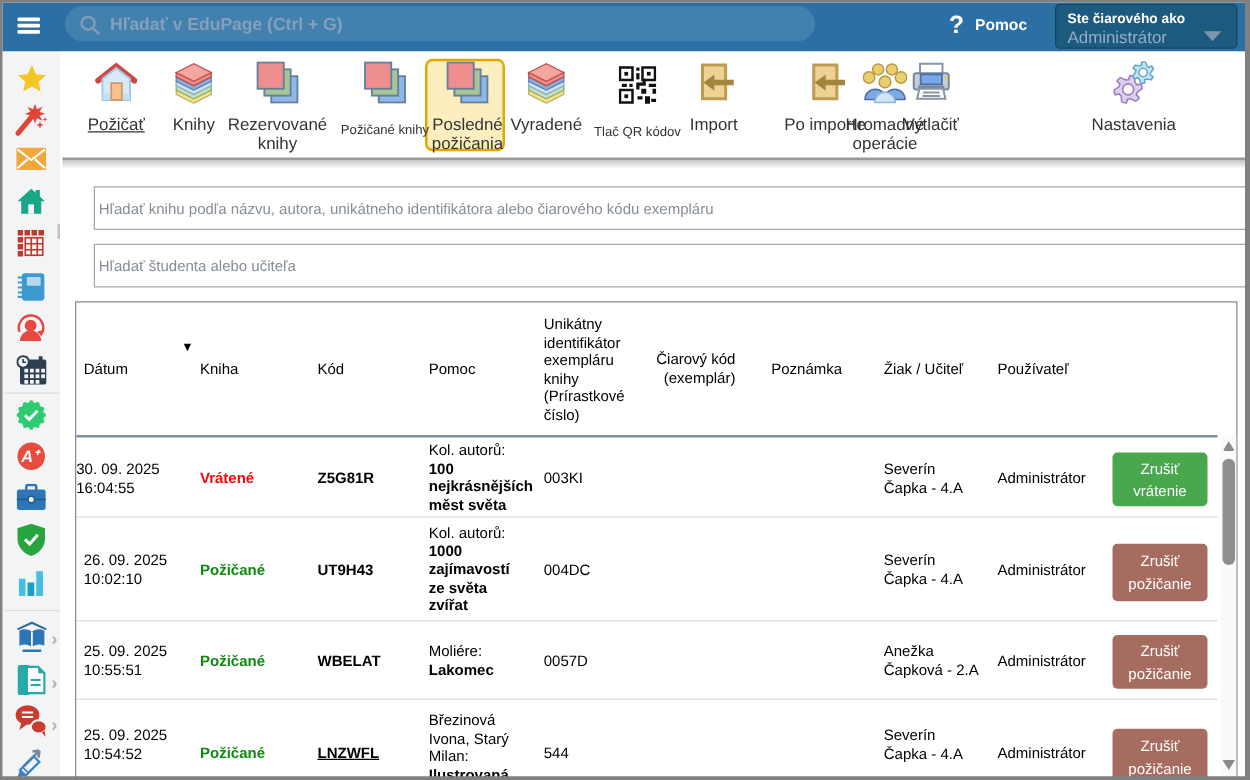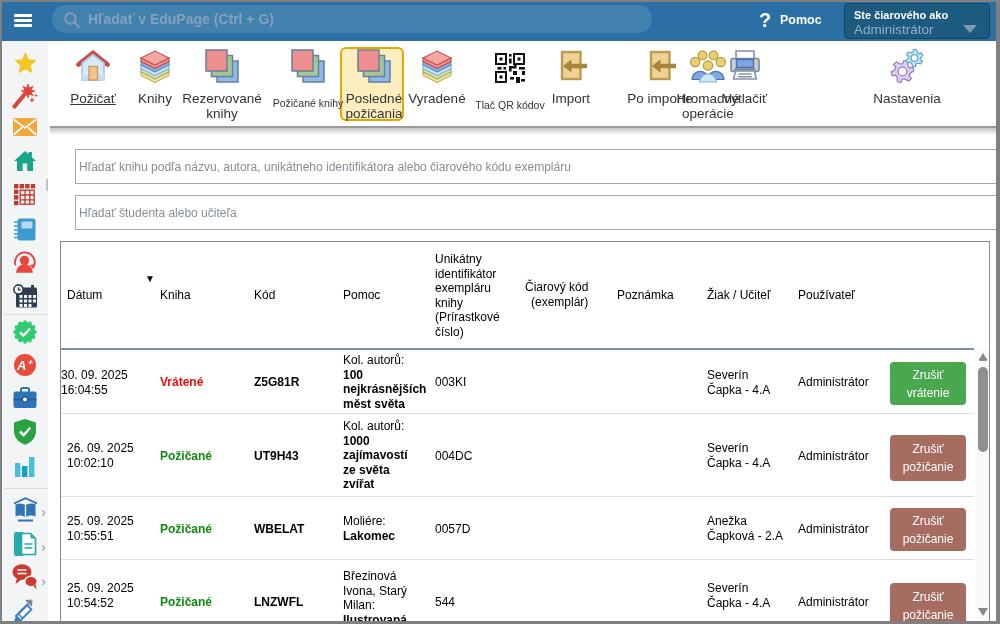--- a/index.html
+++ b/index.html
@@ -428,21 +428,21 @@
     <div class="cell" style="left:193px; top:280px; font-weight:bold;">WBELAT</div>
     <div class="cell" style="left:282px; top:272px;">Moliére:<br><b>Lakomec</b></div>
     <div class="cell" style="left:374px; top:280px;">0057D</div>
     <div class="cell" style="left:646px; top:272px;">Anežka<br>Čapková - 2.A</div>
     <div class="cell" style="left:737px; top:280px;">Administrátor</div>
     <div class="btn brown" style="top:266px; height:43px;">Zrušiť<br>požičanie</div>
     <div class="rowline" style="top:317px;"></div>
 
     <div class="cell" style="left:6px; top:339px;">25. 09. 2025<br>10:54:52</div>
     <div class="cell green-t" style="left:99px; top:353px;">Požičané</div>
-    <div class="cell" style="left:193px; top:353px; font-weight:bold;">LNZWFL</div>
+    <div class="cell" style="left:193px; top:353px; font-weight:bold;text-decoration:underline;">LNZWFL</div>
     <div class="cell" style="left:282px; top:327px;">Březinová<br>Ivona, Starý<br>Milan:<br><b>Ilustrovaná<br>encyklopedie</b></div>
     <div class="cell" style="left:374px; top:353px;">544</div>
     <div class="cell" style="left:646px; top:339px;">Severín<br>Čapka - 4.A</div>
     <div class="cell" style="left:737px; top:353px;">Administrátor</div>
     <div class="btn brown" style="top:341px; height:46px;">Zrušiť<br>požičanie</div>
   </div>
   <div id="vscroll">
       <div class="up"></div>
       <div class="thumb"></div>
       <div class="down"></div>

